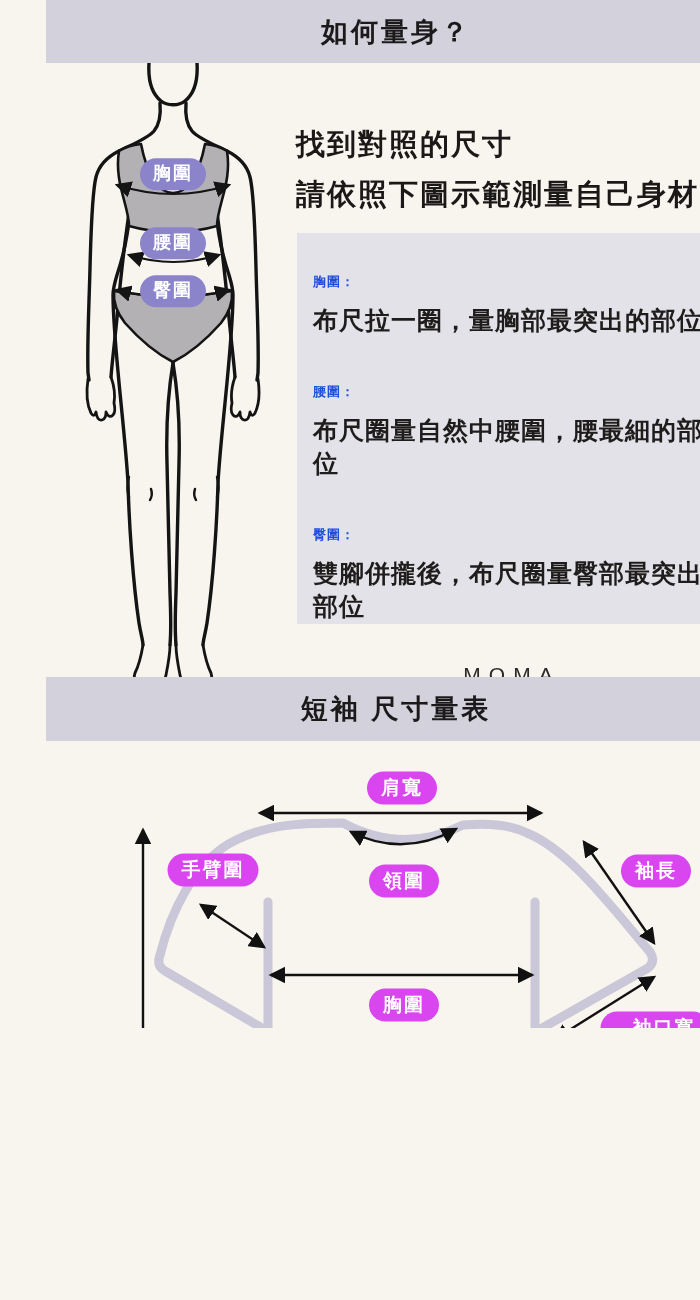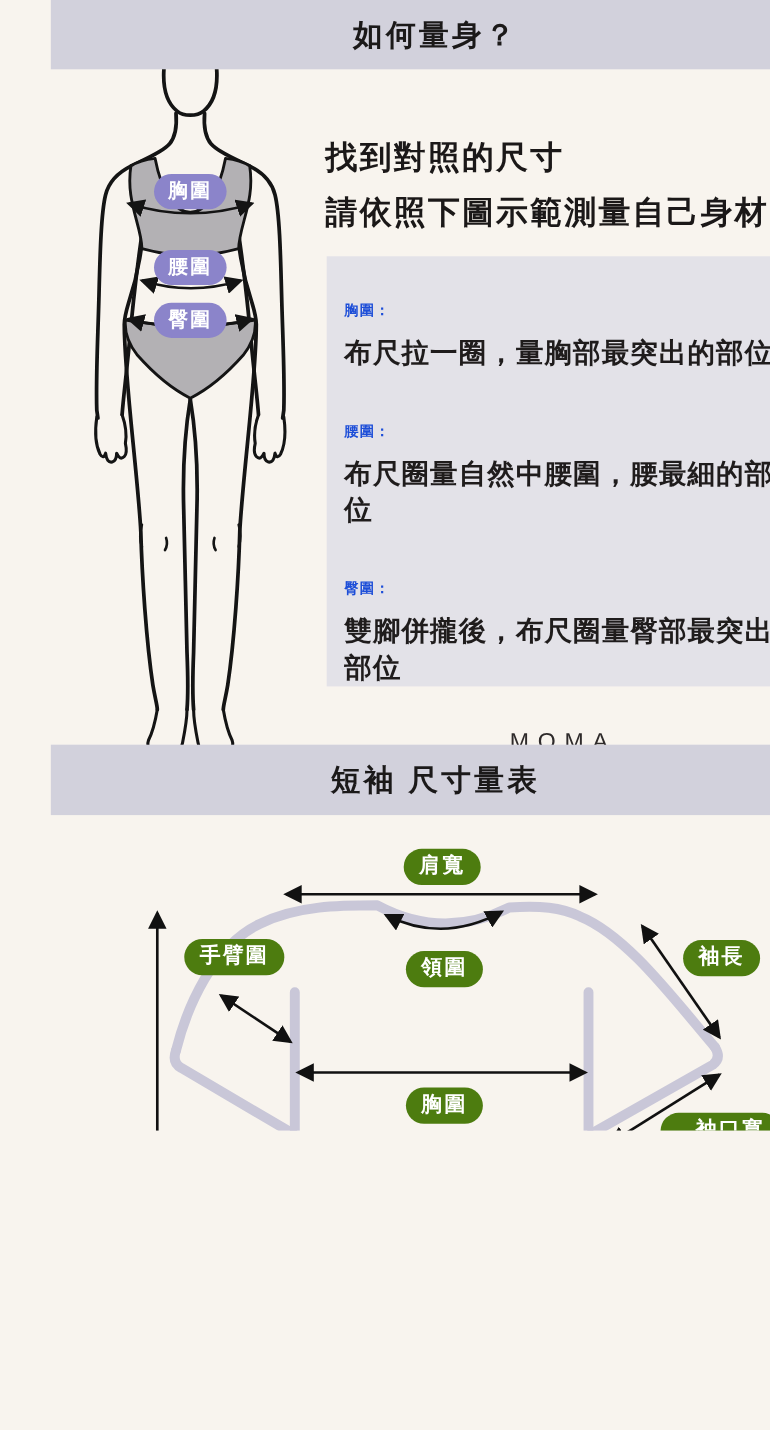--- a/index.html
+++ b/index.html
@@ -25,21 +25,21 @@
   .info-box { position:absolute; left:251px; top:233px; width:430px; height:391px;
               background:#e3e2e8; padding:40px 16px 0 16px; }
   .info-row .term { font-size:13px; font-weight:bold; color:#1d4ed8; letter-spacing:1px; }
   .info-row .desc { margin-top:13px; font-size:25px; font-weight:bold; color:#1f1c1c; letter-spacing:1px; }
   .info-row + .info-row { margin-top:46px; }
   .brand { margin-top:40px; text-align:center; font-family:Liberation Sans, sans-serif;
            font-size:21px; letter-spacing:8px; color:#2e2a2a; }
 
   .shirt-svg { position:absolute; left:0; top:757px; }
 
-  .bpill { position:absolute; transform:translate(-50%,-50%); background:#4d7c0f; color:#fff;
+  .bpill { position:absolute; transform:translate(-50%,-50%); background:#d946ef; color:#fff;
            font-size:19px; font-weight:bold; letter-spacing:2px; padding:5px 14px;
            border-radius:19px; white-space:nowrap; line-height:1.2; }
 </style>
 </head>
 <body>
 
 <div class="page">
 
   <div class="band band1">
     <span>如何量身？</span>

